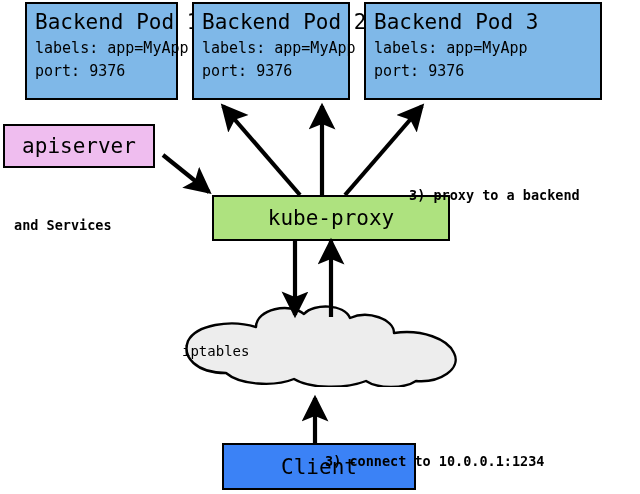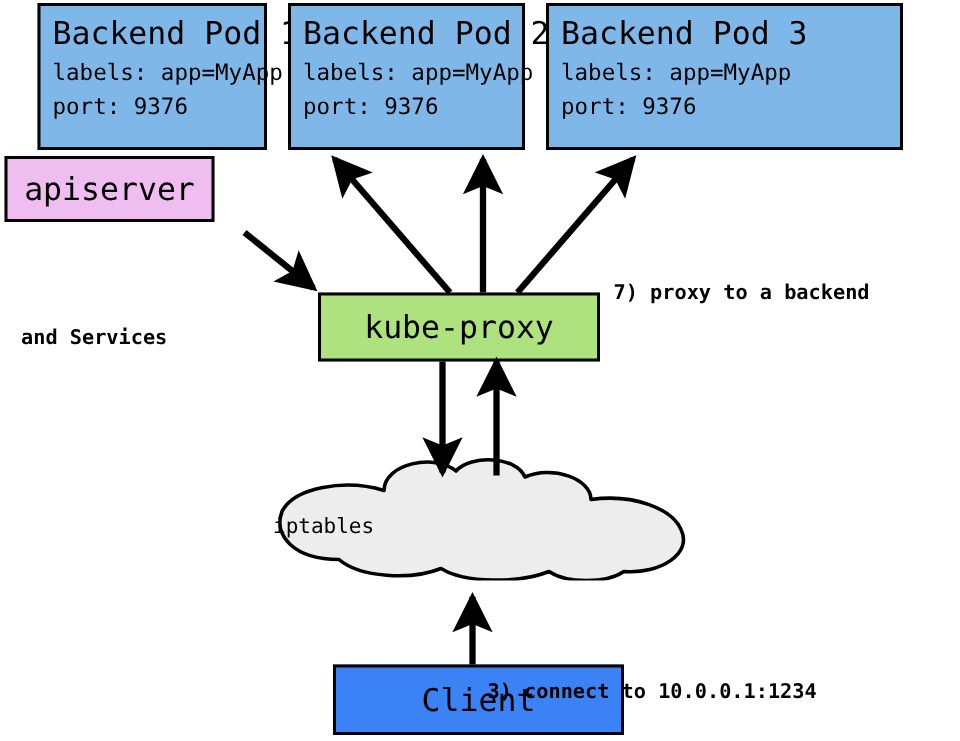--- a/index.html
+++ b/index.html
@@ -110,25 +110,25 @@
     <div class="pod-line">labels: app=MyApp</div>
     <div class="pod-line">port: 9376</div>
   </div>
 
   <div class="node pod" style="left:364px; top:2px; width:238px; height:98px;">
     <div class="pod-title">Backend Pod 3</div>
     <div class="pod-line">labels: app=MyApp</div>
     <div class="pod-line">port: 9376</div>
   </div>
 
-  <div class="node apiserver" style="left:3px; top:104px; width:140px; height:44px;justify-content:center;">
+  <div class="node apiserver" style="left:3px; top:124px; width:152px; height:44px;justify-content:center;">
     <div class="apiserver-label">apiserver</div>
   </div>
 
-  <div class="node kubeproxy" style="left:212px; top:195px; width:188px; height:46px;">
+  <div class="node kubeproxy" style="left:212px; top:195px; width:238px; height:46px;">
     <div class="kubeproxy-label">kube-proxy</div>
   </div>
 
   <div style="position:absolute; left:182px; top:305px; width:282px; height:82px;">
     <svg class="cloud-svg" viewBox="0 0 282 82" width="282" height="82">
       <path d="M 74 22
                C 74 4, 108 -3, 122 9
                C 132 -2, 162 -1, 168 13
                C 186 5, 212 14, 212 28
                C 240 24, 266 34, 272 48
@@ -174,16 +174,16 @@
 
 
   <div class="step" style="left:325px; top:411px;">
     <div>3) connect to 10.0.0.1:1234</div>
   </div>
 
   <div class="step" style="left:352px; top:247px;">
   </div>
 
   <div class="step" style="left:409px; top:145px;">
-    <div>7) proxy to a backend</div>
+    <div>3) proxy to a backend</div>
   </div>
 
 </div>
 
 </body></html>

